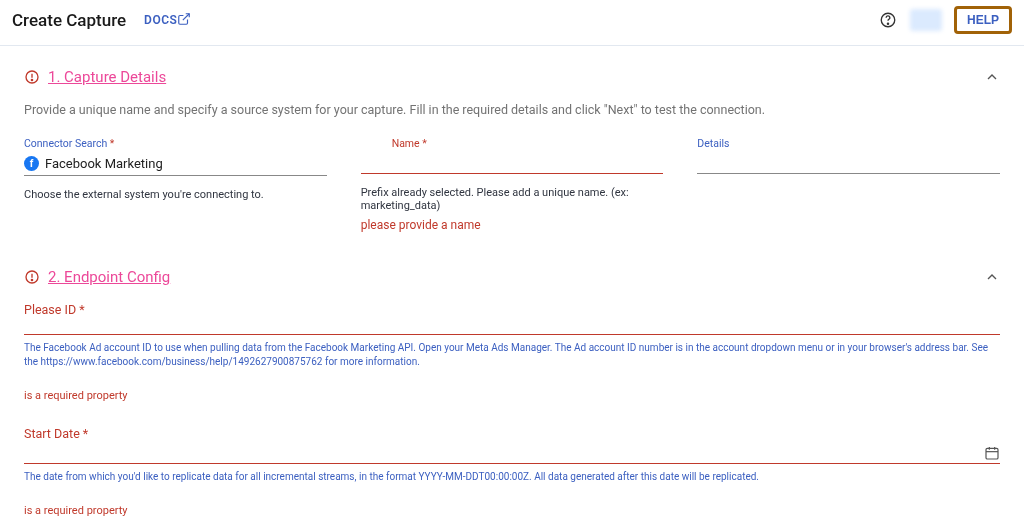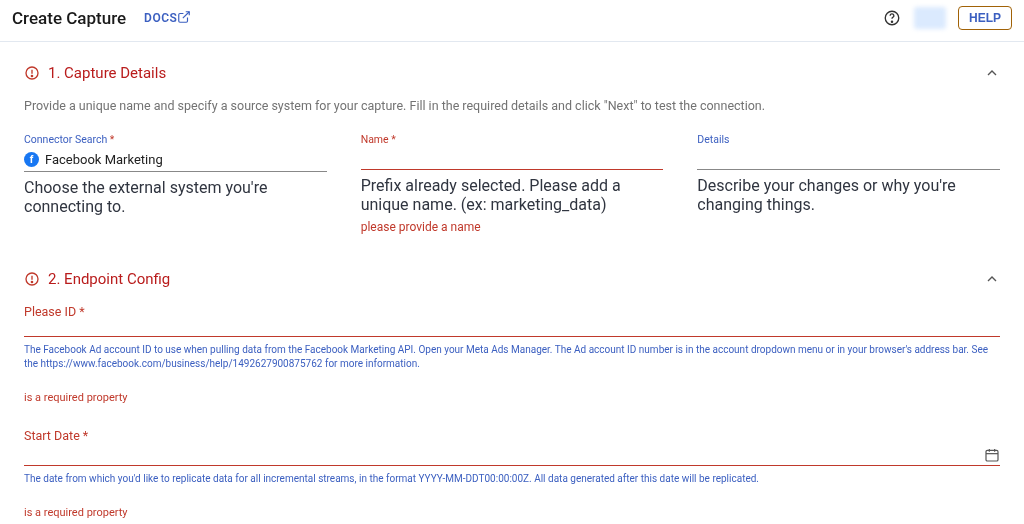--- a/index.html
+++ b/index.html
@@ -37,62 +37,62 @@
     display: inline-flex; align-items: center; justify-content: center;
     color: #333; cursor: pointer;
   }
   .blur-box {
     width: 32px; height: 22px;
     background: #dbeafe;
     filter: blur(2px);
     border-radius: 3px;
   }
   .help-btn {
-    border: 1px solid #a16207;
+    border: 3px solid #a16207;
     color: #3b5fc0;
     border-radius: 4px;
     padding: 4px 10px;
     font-size: 12px;
     font-weight: 600;
     background: #fff;
     display: inline-flex; align-items: center; gap: 4px;
     cursor: pointer;
   }
   .page-body { border-top: 1px solid #e2e8f0; }
   .section {
     padding: 22px 24px 0 24px;
   }
   .section-header {
     display: flex; align-items: center; justify-content: space-between;
     cursor: pointer;
     margin-bottom: 16px;
   }
   .section-title-wrap { display: flex; align-items: center; gap: 8px; }
-  .section-title { font-size: 15px; color: #b91c1c; }
+  .section-title { font-size: 15px; color: #ec4899; text-decoration: underline; }
   .warn-icon { color: #c0392b; }
   .warn-icon svg { width: 16px; height: 16px; display:block; }
   .chevron { color: #555; }
   .chevron svg { width: 16px; height: 16px; display:block; }
   .section-desc {
     font-size: 12.5px;
     color: #737373;
     margin-bottom: 20px;
   }
   .form-row {
     display: grid;
     grid-template-columns: 1fr 1fr 1fr;
     gap: 34px;
   }
   .field { display: flex; flex-direction: column; }
   .field-label {
     font-size: 10.5px;
     color: #3b5fc0;
     margin-bottom: 2px;
   }
-  .field-label.error { color: #c0392b; }
+  .field-label.error { color: #c0392b; margin-left: 31px; }
   .req { color: #c0392b; }
   .field-input {
     border: none;
     border-bottom: 1px solid #888;
     padding: 4px 0;
     font-size: 13px;
     background: transparent;
     color: #222;
     outline: none;
     width: 100%;
@@ -101,23 +101,23 @@
   }
   .field-input.error { border-bottom-color: #c0392b; }
   .fb-icon {
     width: 15px; height: 15px; border-radius: 50%;
     background: #1877f2;
     display: inline-flex; align-items: center; justify-content: center;
     color: #fff; font-weight: 700; font-size: 10px;
     flex-shrink: 0;
   }
   .field-help {
-    font-size: 16px;
+    font-size: 11px;
     color: #303540;
-    margin-top: 6px;
+    margin-top: 12px;
   }
   .field-error {
     font-size: 12px;
     color: #c0392b;
     margin-top: 6px;
   }
   .section2 { padding-top: 36px; }
   .ep-field { margin-bottom: 24px; }
   .ep-label {
     font-size: 12.5px;
@@ -216,21 +216,20 @@
           <span>Name</span><span class="req"> *</span>
         </label>
         <div class="field-input error"></div>
         <div class="field-help">Prefix already selected. Please add a unique name. (ex: marketing_data)</div>
         <div class="field-error">please provide a name</div>
       </div>
 
       <div class="field">
         <label class="field-label" style="color:#3b5fc0">Details</label>
         <div class="field-input"></div>
-        <div class="field-help">Describe your changes or why you're changing things.</div>
       </div>
     </div>
   </div>
 
   <div class="section section2">
     <div class="section-header">
       <div class="section-title-wrap">
         <span class="warn-icon">
           <svg viewBox="0 0 24 24" fill="none" stroke="currentColor" stroke-width="2">
               <circle cx="12" cy="12" r="9"></circle>

